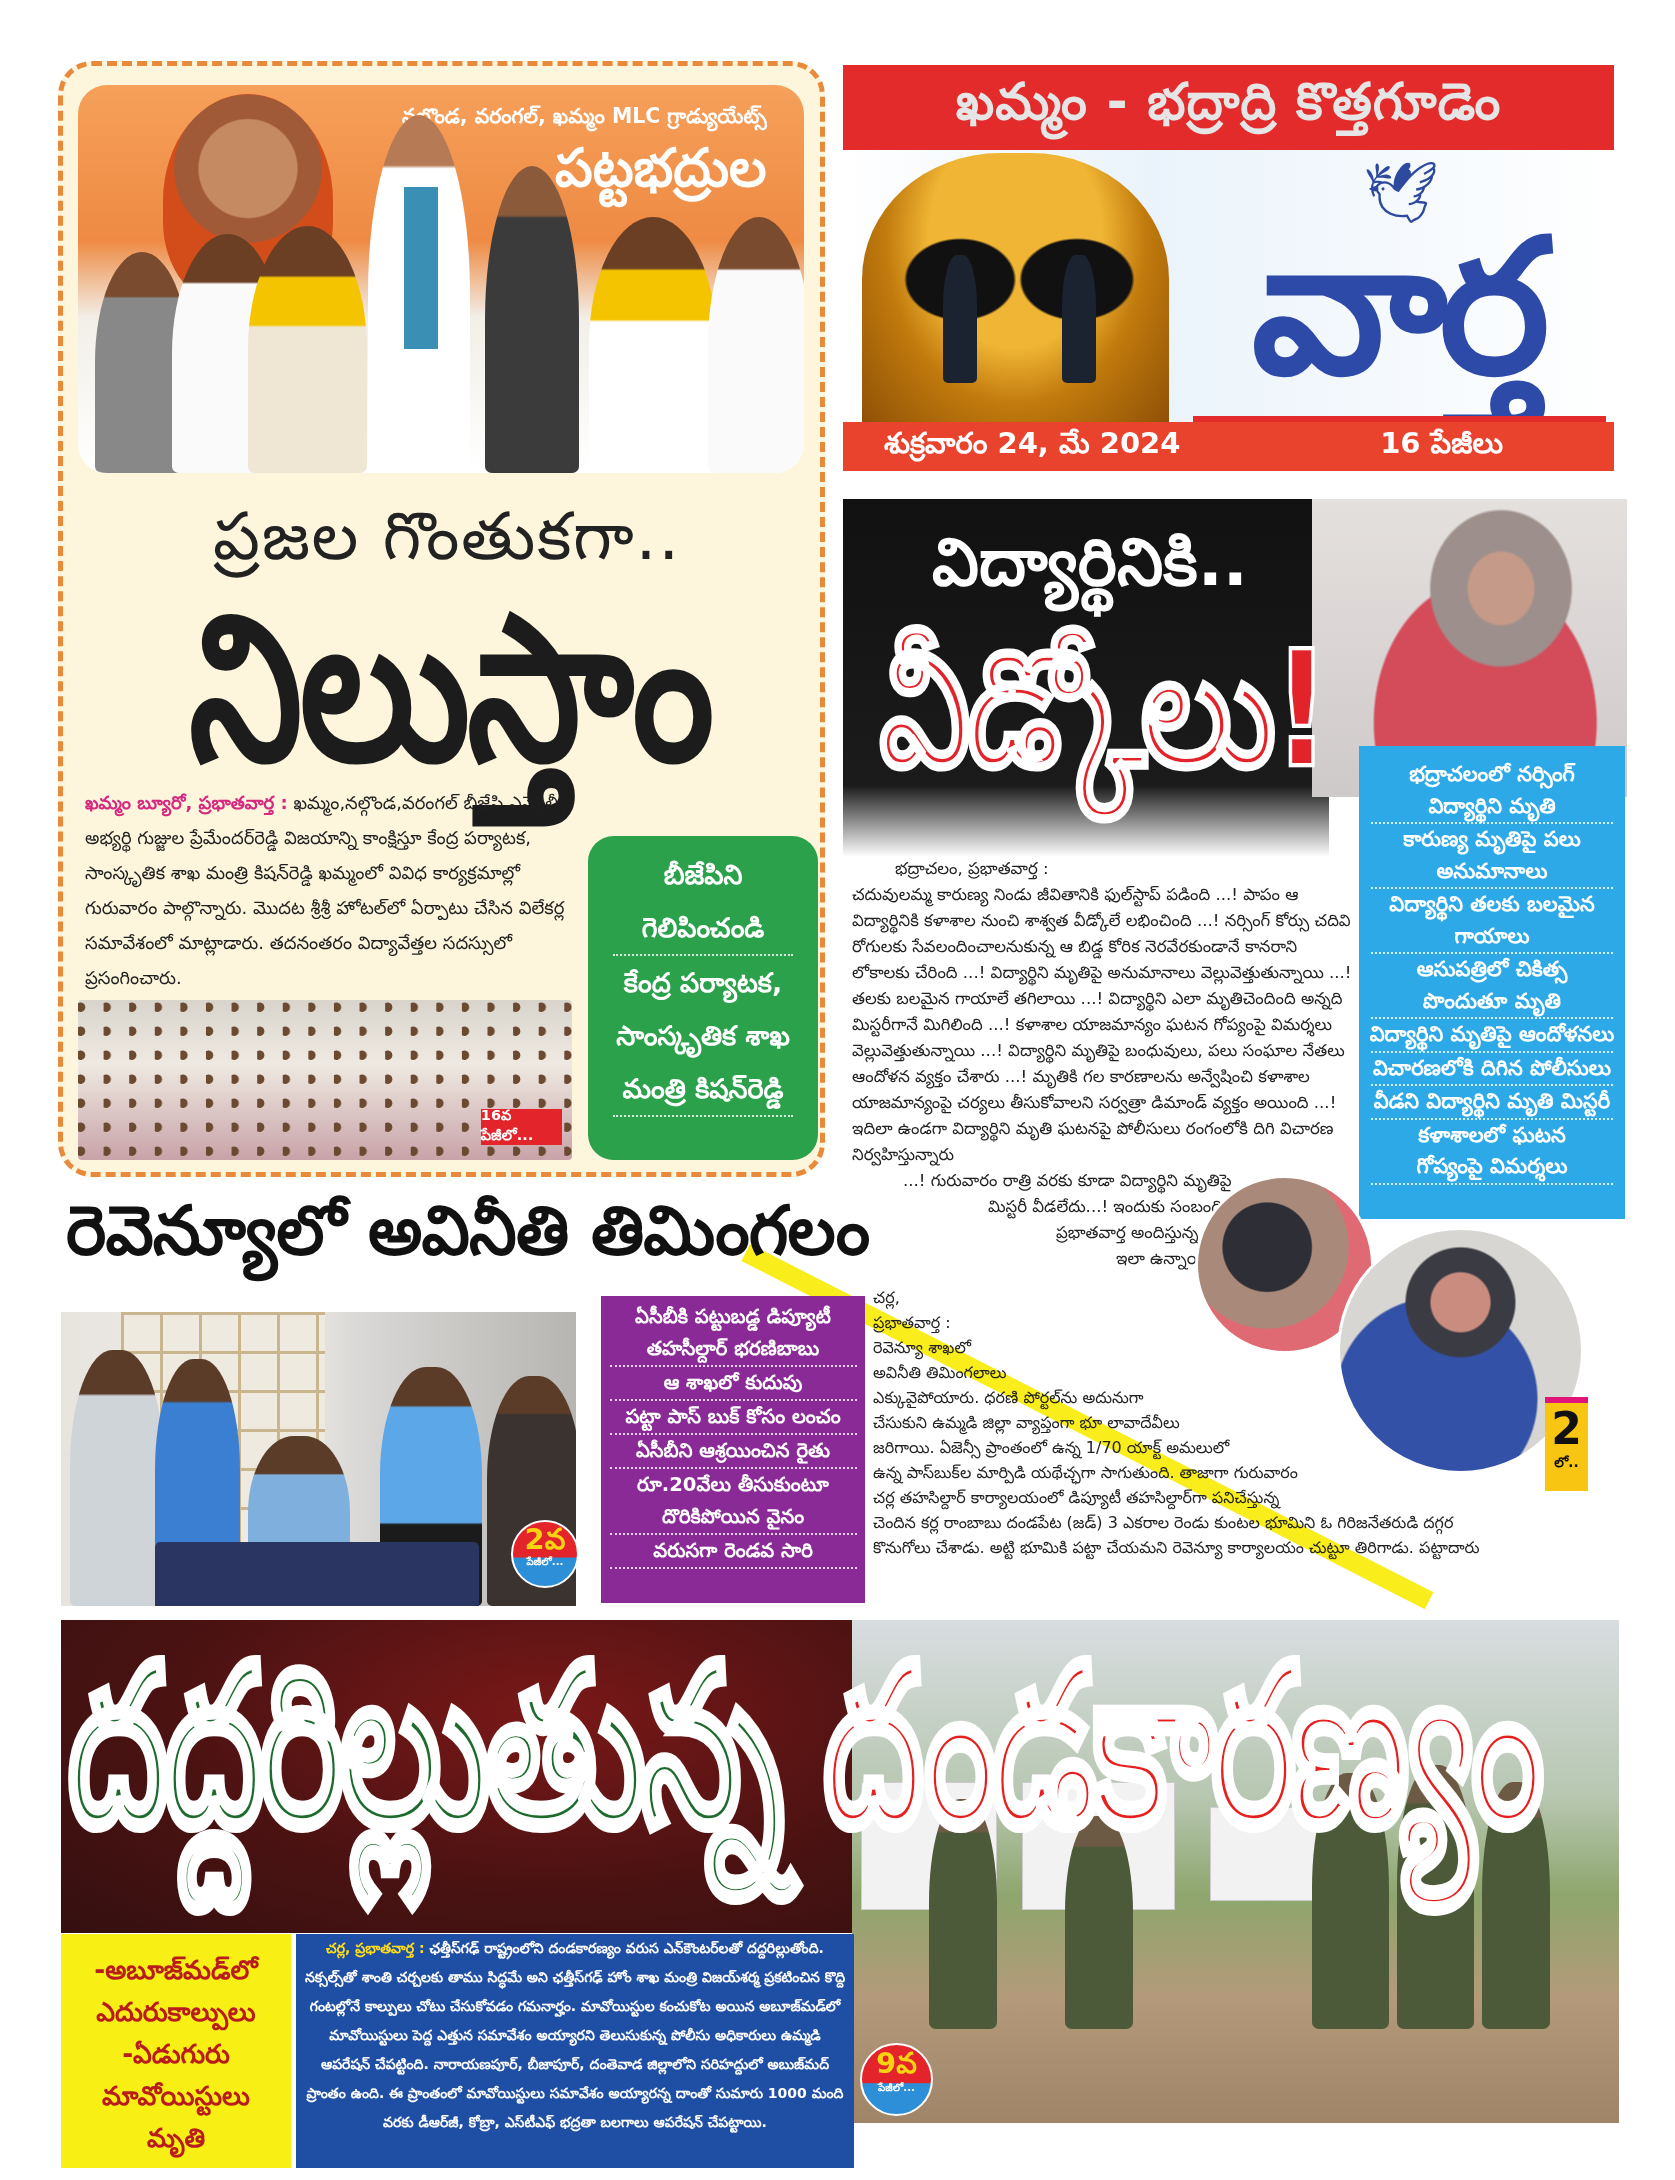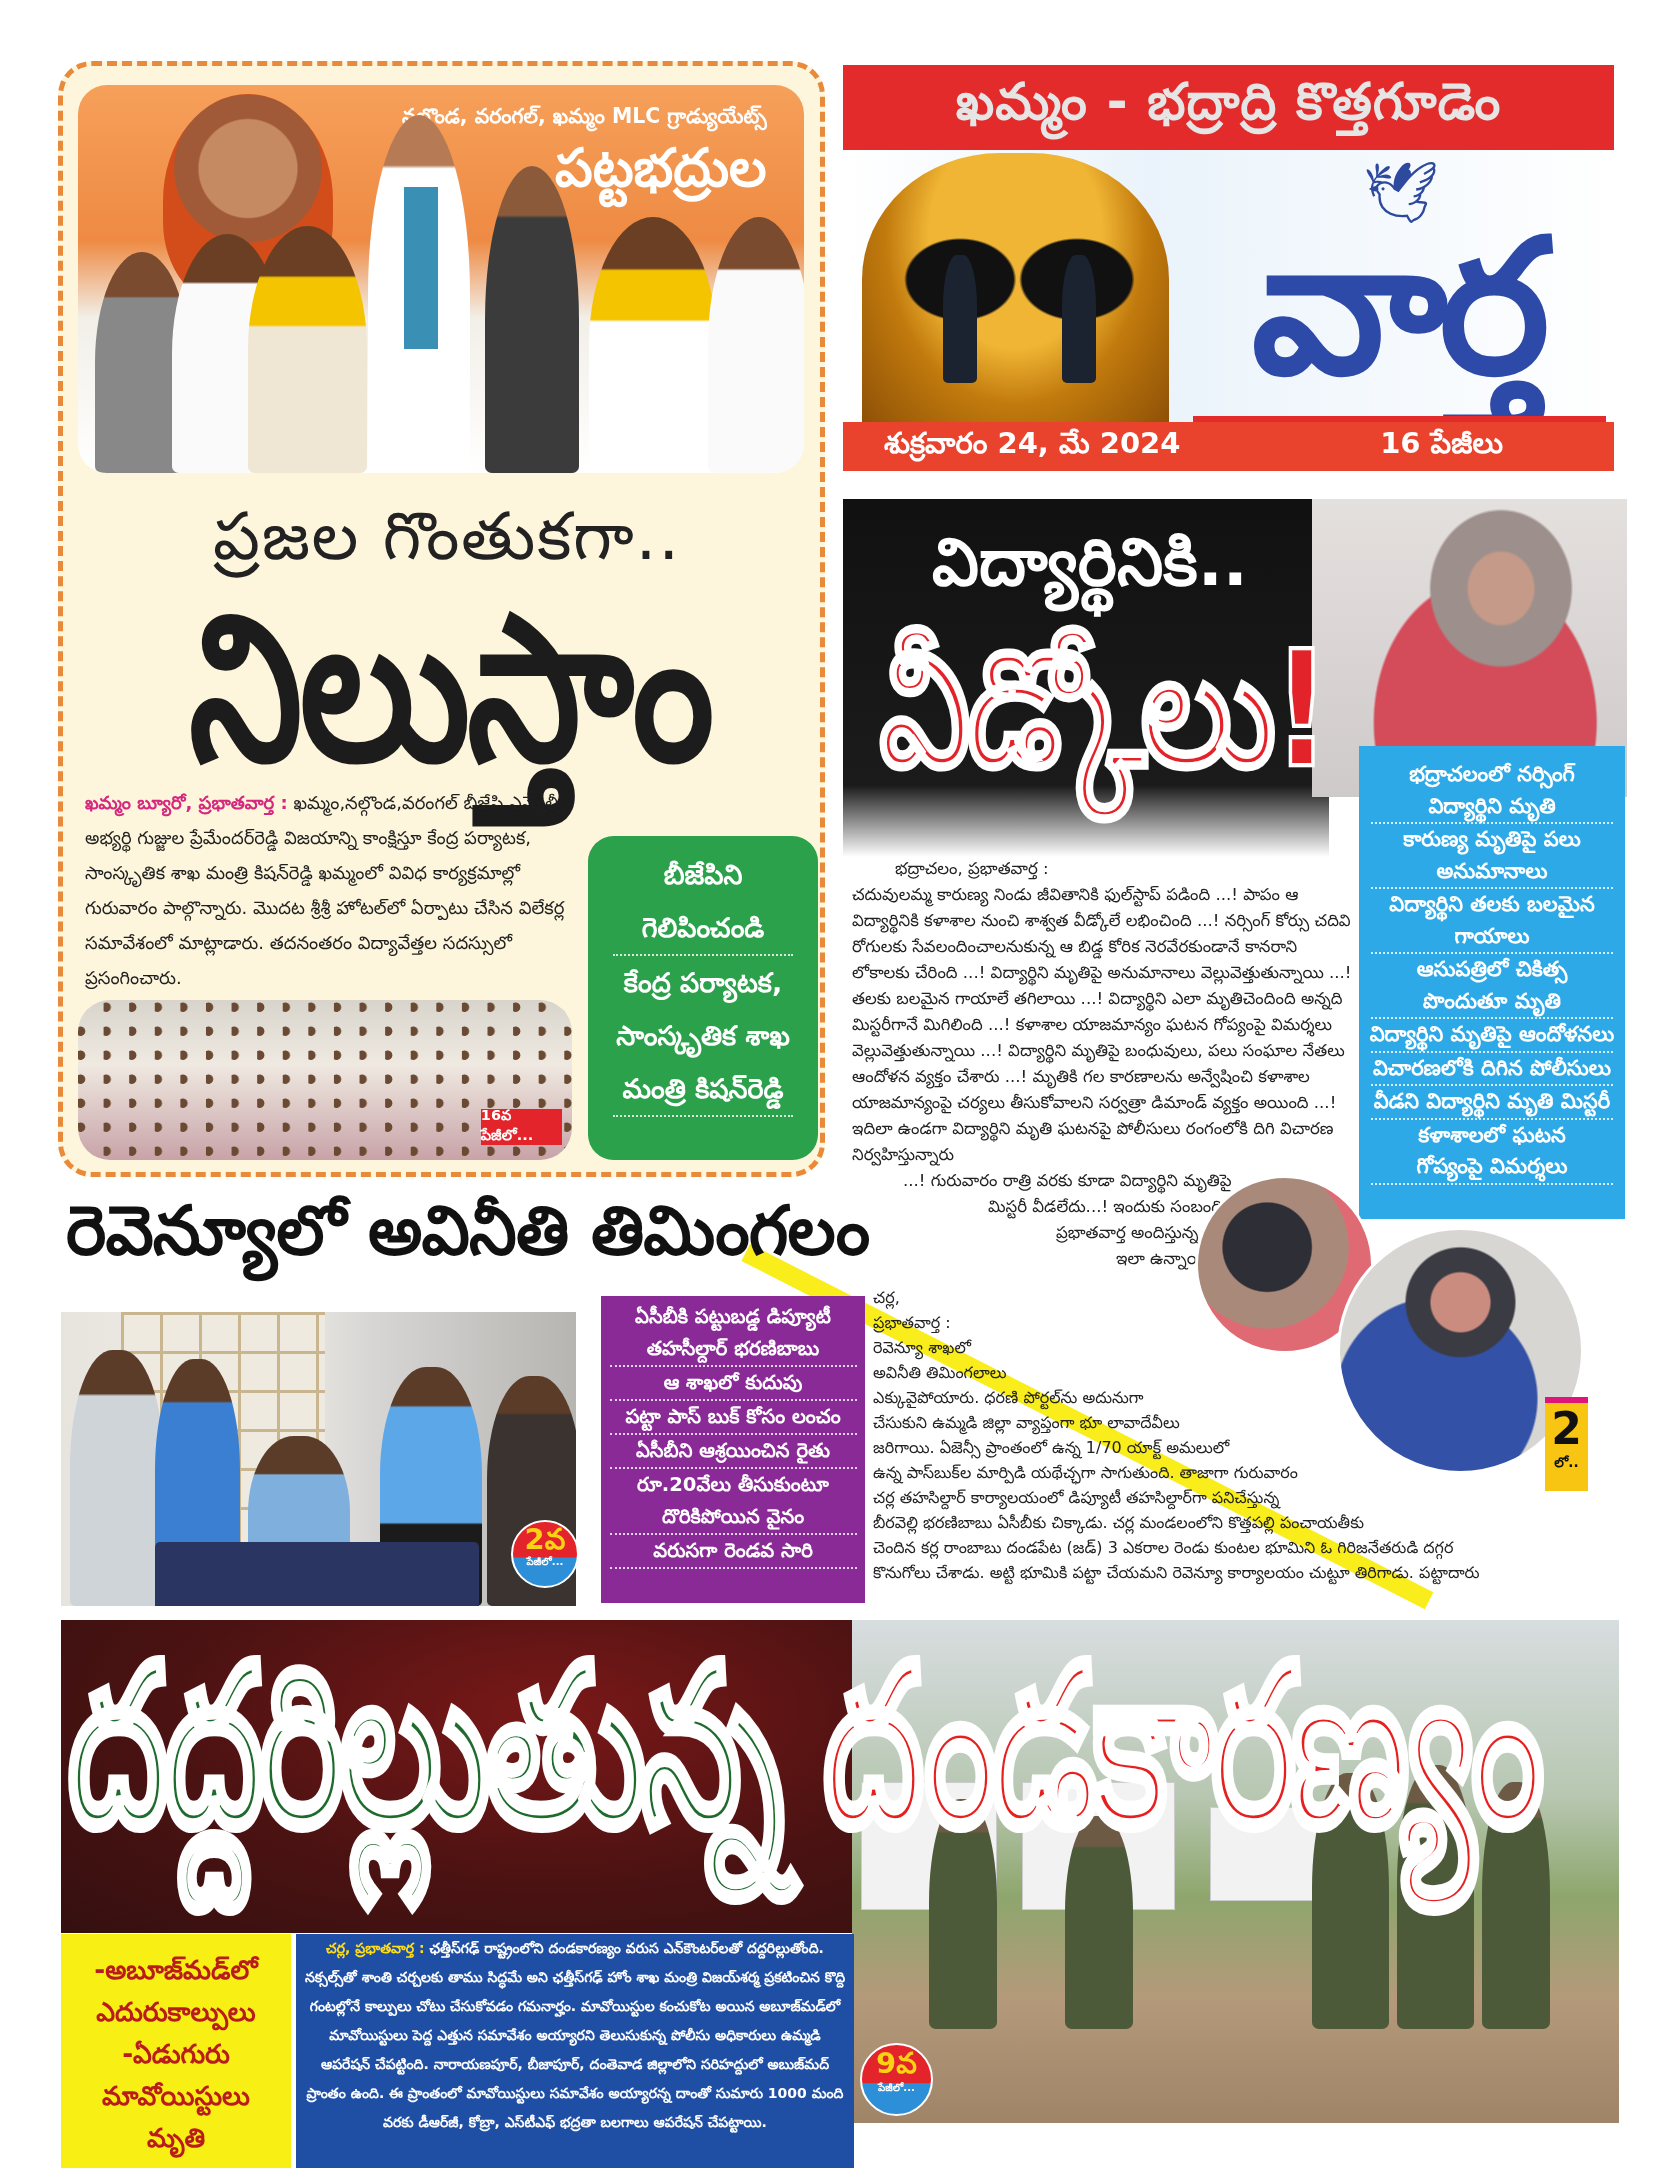--- a/index.html
+++ b/index.html
@@ -26,21 +26,21 @@
 
   .kicker-left { left: 85px; top: 498px; width: 724px; text-align: center; font-family: "DejaVu Sans", sans-serif; font-size: 66px; color: #222; letter-spacing: 1.7px; }
   .main-head { left: 75px; top: 588px; width: 750px; text-align: center; font-family: "DejaVu Sans", sans-serif; font-weight: bold; font-size: 162px; line-height: 1; color: #1c1c1c; letter-spacing: -3.4px; transform: scaleY(1.25); transform-origin: top center; }
   .lead-body { left: 85px; top: 785px; width: 511px; font-size: 18px; line-height: 35px; color: #1f1f1f; }
   .lead-body .byline { color: #d6287f; font-weight: bold; }
 
   .green-box { left: 588px; top: 836px; width: 230px; height: 324px; background: #2aa14a; border-radius: 25.6px; padding: 12px 13px; color: #fff; text-align: center; }
   .green-box .g-line { font-size: 27px; font-weight: bold; line-height: 53px; }
   .green-box .dots { border-bottom: 2.6px dotted rgba(255,255,255,0.8); margin: 0 12px; }
 
-  .crowd { left: 78px; top: 1000px; width: 494px; height: 160px; border-radius: 32px; overflow: hidden;
+  .crowd { left: 78px; top: 1000px; width: 494px; height: 160px; border-radius: 4px; overflow: hidden;
     background:
       radial-gradient(circle at 10% 30%, #6b4a33 0 4.3px, transparent 5.1px) 0 0/25.6px 24px,
       linear-gradient(180deg, #d8d4cc 0%, #efe9e1 40%, #c8a3a8 100%); }
   .crowd-badge { right: 10.2px; bottom: 15.3px; width: 81px; height: 36px; background: #e3242b; color: #fff; font-size: 14.5px; font-weight: bold; display: flex; align-items: center; justify-content: center; }
 
   
   .mast-red { left: 843px; top: 65px; width: 771px; height: 85px; background: #e32b2b; color: #e5e5e5; font-weight: bold; font-size: 51px; display: flex; align-items: center; justify-content: center; letter-spacing: 0.9px; }
   .mast-mid { left: 843px; top: 150px; width: 771px; height: 290px; background: linear-gradient(90deg, #ffffff 0%, #eaf3fb 40%, #ffffff 100%); }
   .deity { left: 862px; top: 153px; width: 307px; height: 281px;
     background:
@@ -257,21 +257,20 @@
 <div class="abs rev-body">
   <span class="short">చర్ల,</span>
   <span class="short">ప్రభాతవార్త :</span>
   <span class="short">   రెవెన్యూ శాఖలో</span>
   <span class="short">అవినీతి తిమింగలాలు</span>
   <span class="short">ఎక్కువైపోయారు. ధరణి పోర్టల్‌ను అదునుగా</span>
   <span class="short">చేసుకుని ఉమ్మడి జిల్లా వ్యాప్తంగా భూ లావాదేవీలు</span>
   <span class="short">జరిగాయి. ఏజెన్సీ ప్రాంతంలో ఉన్న 1/70 యాక్ట్ అమలులో</span>
   <span class="short">ఉన్న పాస్‌బుక్‌ల మార్పిడి యథేచ్ఛగా సాగుతుంది. తాజాగా గురువారం</span>
   <span class="short">చర్ల తహసిల్దార్ కార్యాలయంలో డిప్యూటీ తహసిల్దార్‌గా పనిచేస్తున్న</span>
-  <span style="display:block">బీరవెల్లి భరణిబాబు ఏసీబీకు చిక్కాడు. చర్ల మండలంలోని కొత్తపల్లి పంచాయతీకు</span>
   <span style="display:block">చెందిన కర్ల రాంబాబు దండపేట (జడ్) 3 ఎకరాల రెండు కుంటల భూమిని ఓ గిరిజనేతరుడి దగ్గర</span>
   <span style="display:block">కొనుగోలు చేశాడు. అట్టి భూమికి పట్టా చేయమని రెవెన్యూ కార్యాలయం చుట్టూ తిరిగాడు. పట్టాదారు</span>
 </div>
 
 <div class="abs bot-left-bg"></div>
 <div class="abs bot-photo">
   <div class="veh" style="left:8.5px; width:136px"></div>
   <div class="veh" style="left:170px; width:153px"></div>
   <div class="veh" style="left:358px; width:128px; top:187px; height:94px"></div>
   <div class="soldier" style="left:77px; width:68px; height:230px"></div>

